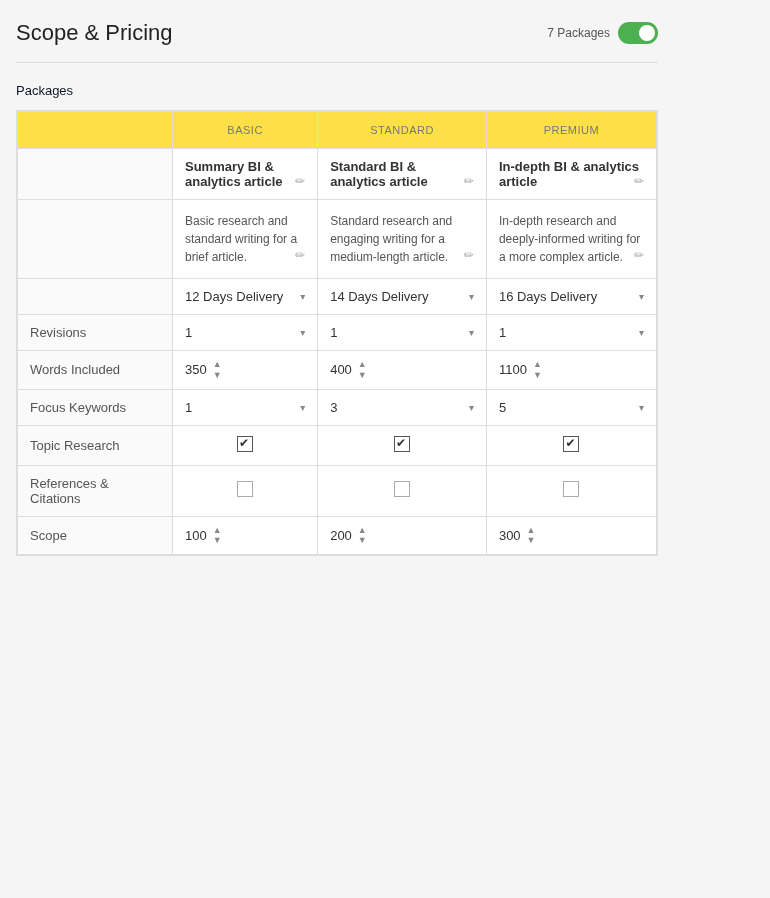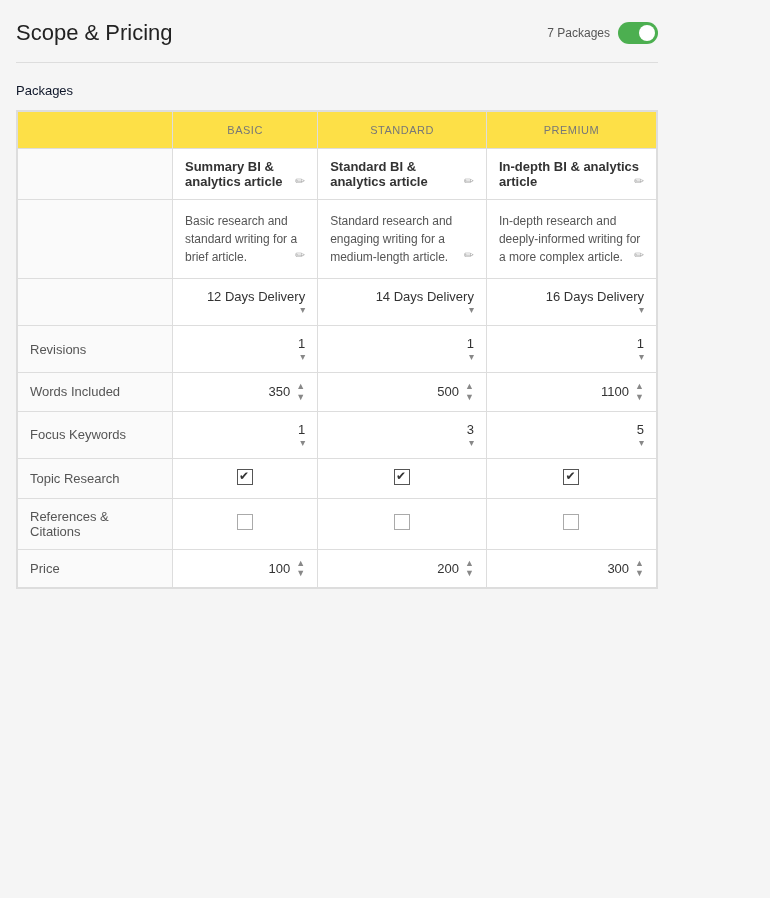--- a/index.html
+++ b/index.html
@@ -105,34 +105,33 @@
       float: right;
       cursor: pointer;
     }
     .pkg-desc {
       font-size: 12px;
       color: #555;
       line-height: 1.5;
     }
     .delivery-select, .revision-select, .keyword-select {
       display: flex;
-      align-items: flex-end;
+      align-items: center;
       justify-content: space-between;
       font-size: 13px;
       color: #333;
-      flex-direction: column;
     }
     .dropdown-arrow {
       color: #888;
       font-size: 10px;
     }
     .stepper {
       display: flex;
       align-items: center;
-      justify-content: flex-end;
+      justify-content: flex-start;
     }
     .stepper-arrows {
       display: flex;
       flex-direction: column;
       margin-left: 6px;
     }
     .stepper-arrow {
       font-size: 9px;
       color: #888;
       line-height: 1.2;
@@ -286,21 +285,21 @@
             <div class="stepper">
               <span>350</span>
               <div class="stepper-arrows">
                 <span class="stepper-arrow">▲</span>
                 <span class="stepper-arrow">▼</span>
               </div>
             </div>
           </td>
           <td class="col-standard">
             <div class="stepper">
-              <span>500</span>
+              <span>400</span>
               <div class="stepper-arrows">
                 <span class="stepper-arrow">▲</span>
                 <span class="stepper-arrow">▼</span>
               </div>
             </div>
           </td>
           <td class="col-premium">
             <div class="stepper">
               <span>1100</span>
               <div class="stepper-arrows">
@@ -354,21 +353,21 @@
           <td class="col-standard checkbox-cell">
             <span class="checkbox-empty"></span>
           </td>
           <td class="col-premium checkbox-cell">
             <span class="checkbox-empty"></span>
           </td>
         </tr>
 
 
         <tr class="row-price">
-          <td class="col-label">Price</td>
+          <td class="col-label">Scope</td>
           <td class="col-basic">
             <div class="stepper">
               <span class="price-value">100</span>
               <div class="stepper-arrows">
                 <span class="stepper-arrow">▲</span>
                 <span class="stepper-arrow">▼</span>
               </div>
             </div>
           </td>
           <td class="col-standard">

